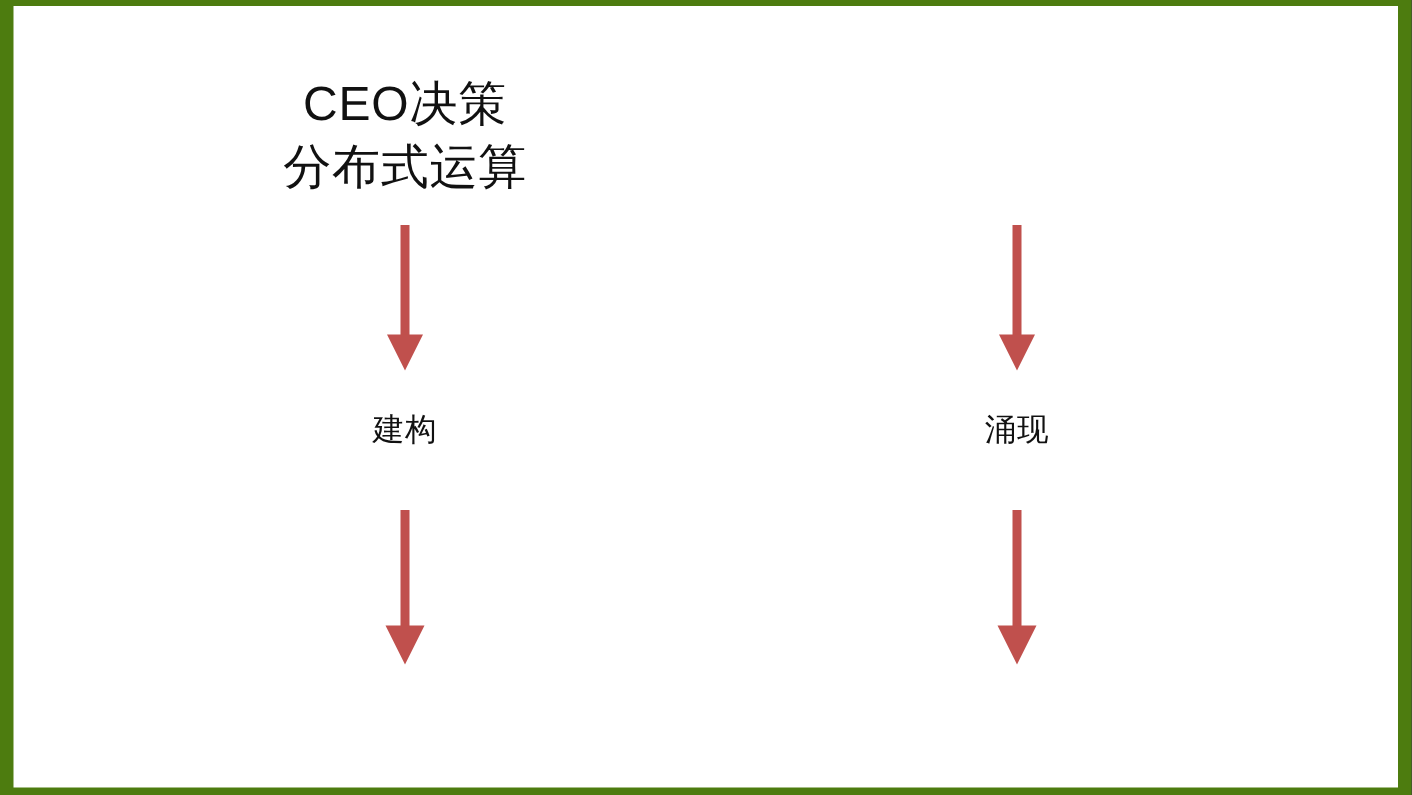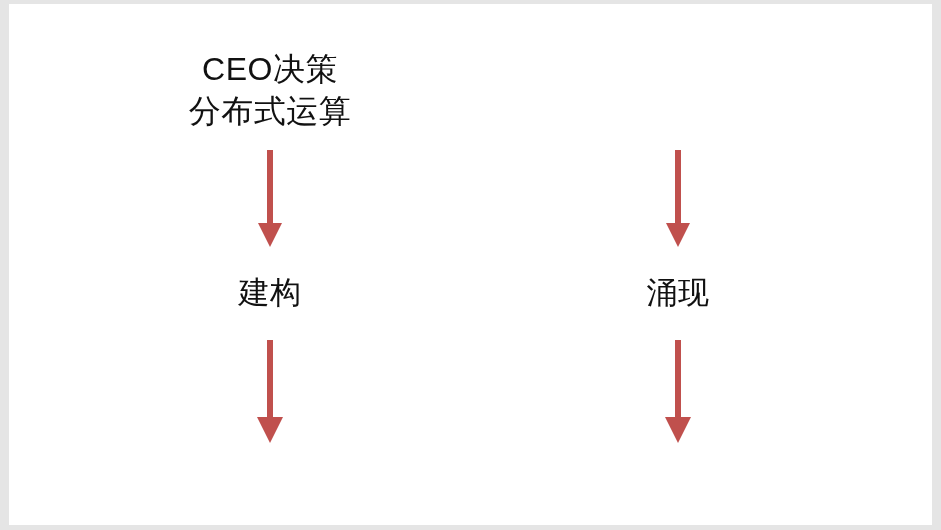--- a/index.html
+++ b/index.html
@@ -60,21 +60,21 @@
   .node-top {
     top: 46px;
     font-size: 32px;
     font-weight: 400;
   }
   .node-top .line { display: block; }
   .node-top .line-2 { margin-top: 4px; }
 
   .node-mid {
     top: 270px;
-    font-size: 31px;
+    font-size: 21px;
     font-weight: 400;
   }
 
   .node-bottom {
     top: 450px;
     font-size: 35px;
     font-weight: 400;
     letter-spacing: 0.8px;
   }
 
@@ -88,21 +88,21 @@
     pointer-events: none;
   }
   .arrow svg { display: block; }
 
   #arrow-left-1, #arrow-right-1 { top: 146px; }
   #arrow-left-2, #arrow-right-2 { top: 336px; }
 </style>
 </head>
 <body>
 
-<div id="slide-frame" style="background: #e5e5e5; padding-left: 16px;">
+<div id="slide-frame" style="background: #4d7c0f; padding-left: 16px;">
   <div id="canvas" style="background: rgb(255, 255, 255);">
 
     <div class="column" id="column-left">
 
       <div class="node node-top" style="color: rgb(17, 17, 17);">
         <span class="line line-1">CEO决策</span>
         <span class="line line-2">分布式运算</span>
       </div>
 
       <div class="arrow" id="arrow-left-1">

